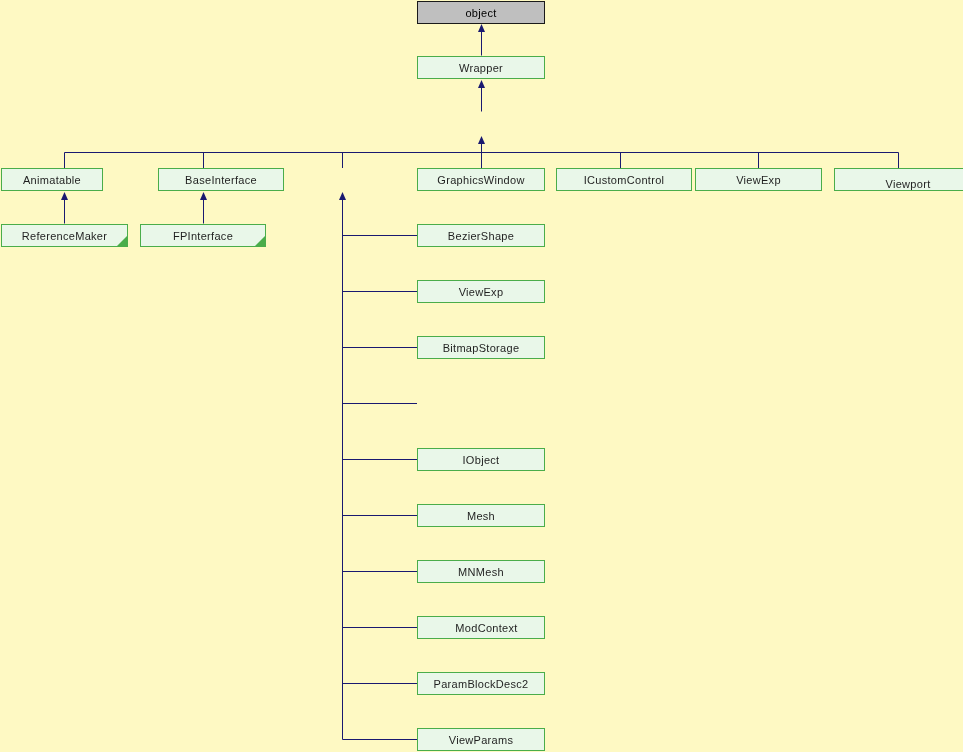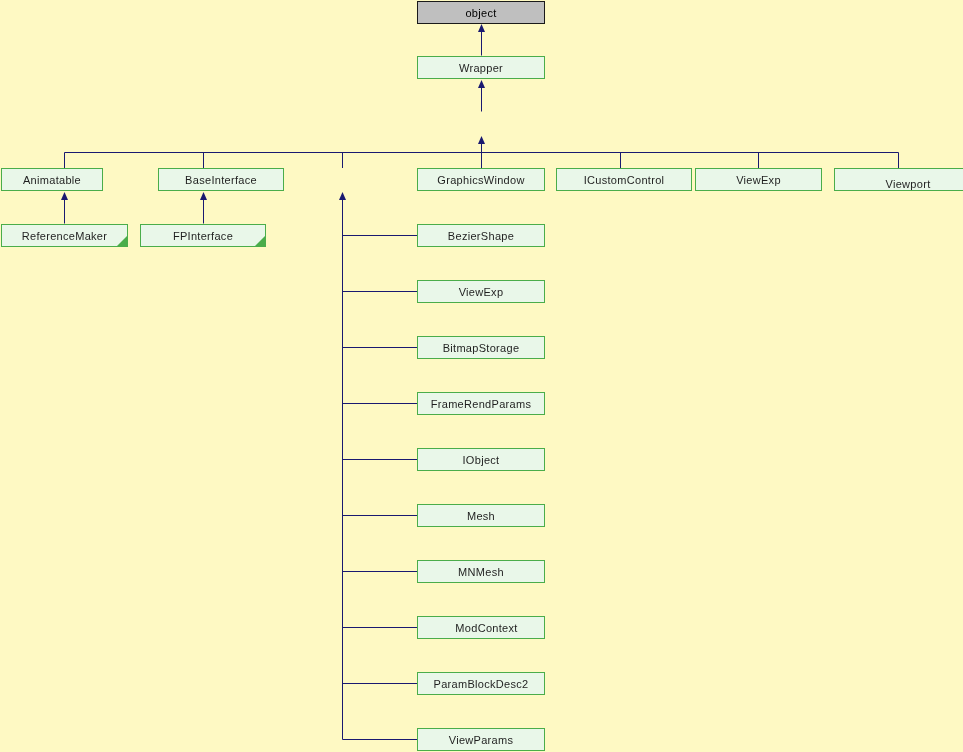--- a/index.html
+++ b/index.html
@@ -159,23 +159,20 @@
   </div>
 
   <div class="node green" style="left:417px; top:280px; width:128px;">
     <span class="lbl">ViewExp</span>
   </div>
 
   <div class="node green" style="left:417px; top:336px; width:128px;">
     <span class="lbl">BitmapStorage</span>
   </div>
 
-  <div class="node green" style="left:417px; top:392px; width:128px;">
-    <span class="lbl">FrameRendParams</span>
-  </div>
 
   <div class="node green" style="left:417px; top:448px; width:128px;">
     <span class="lbl">IObject</span>
   </div>
 
   <div class="node green" style="left:417px; top:504px; width:128px;">
     <span class="lbl">Mesh</span>
   </div>
 
   <div class="node green" style="left:417px; top:560px; width:128px;">

